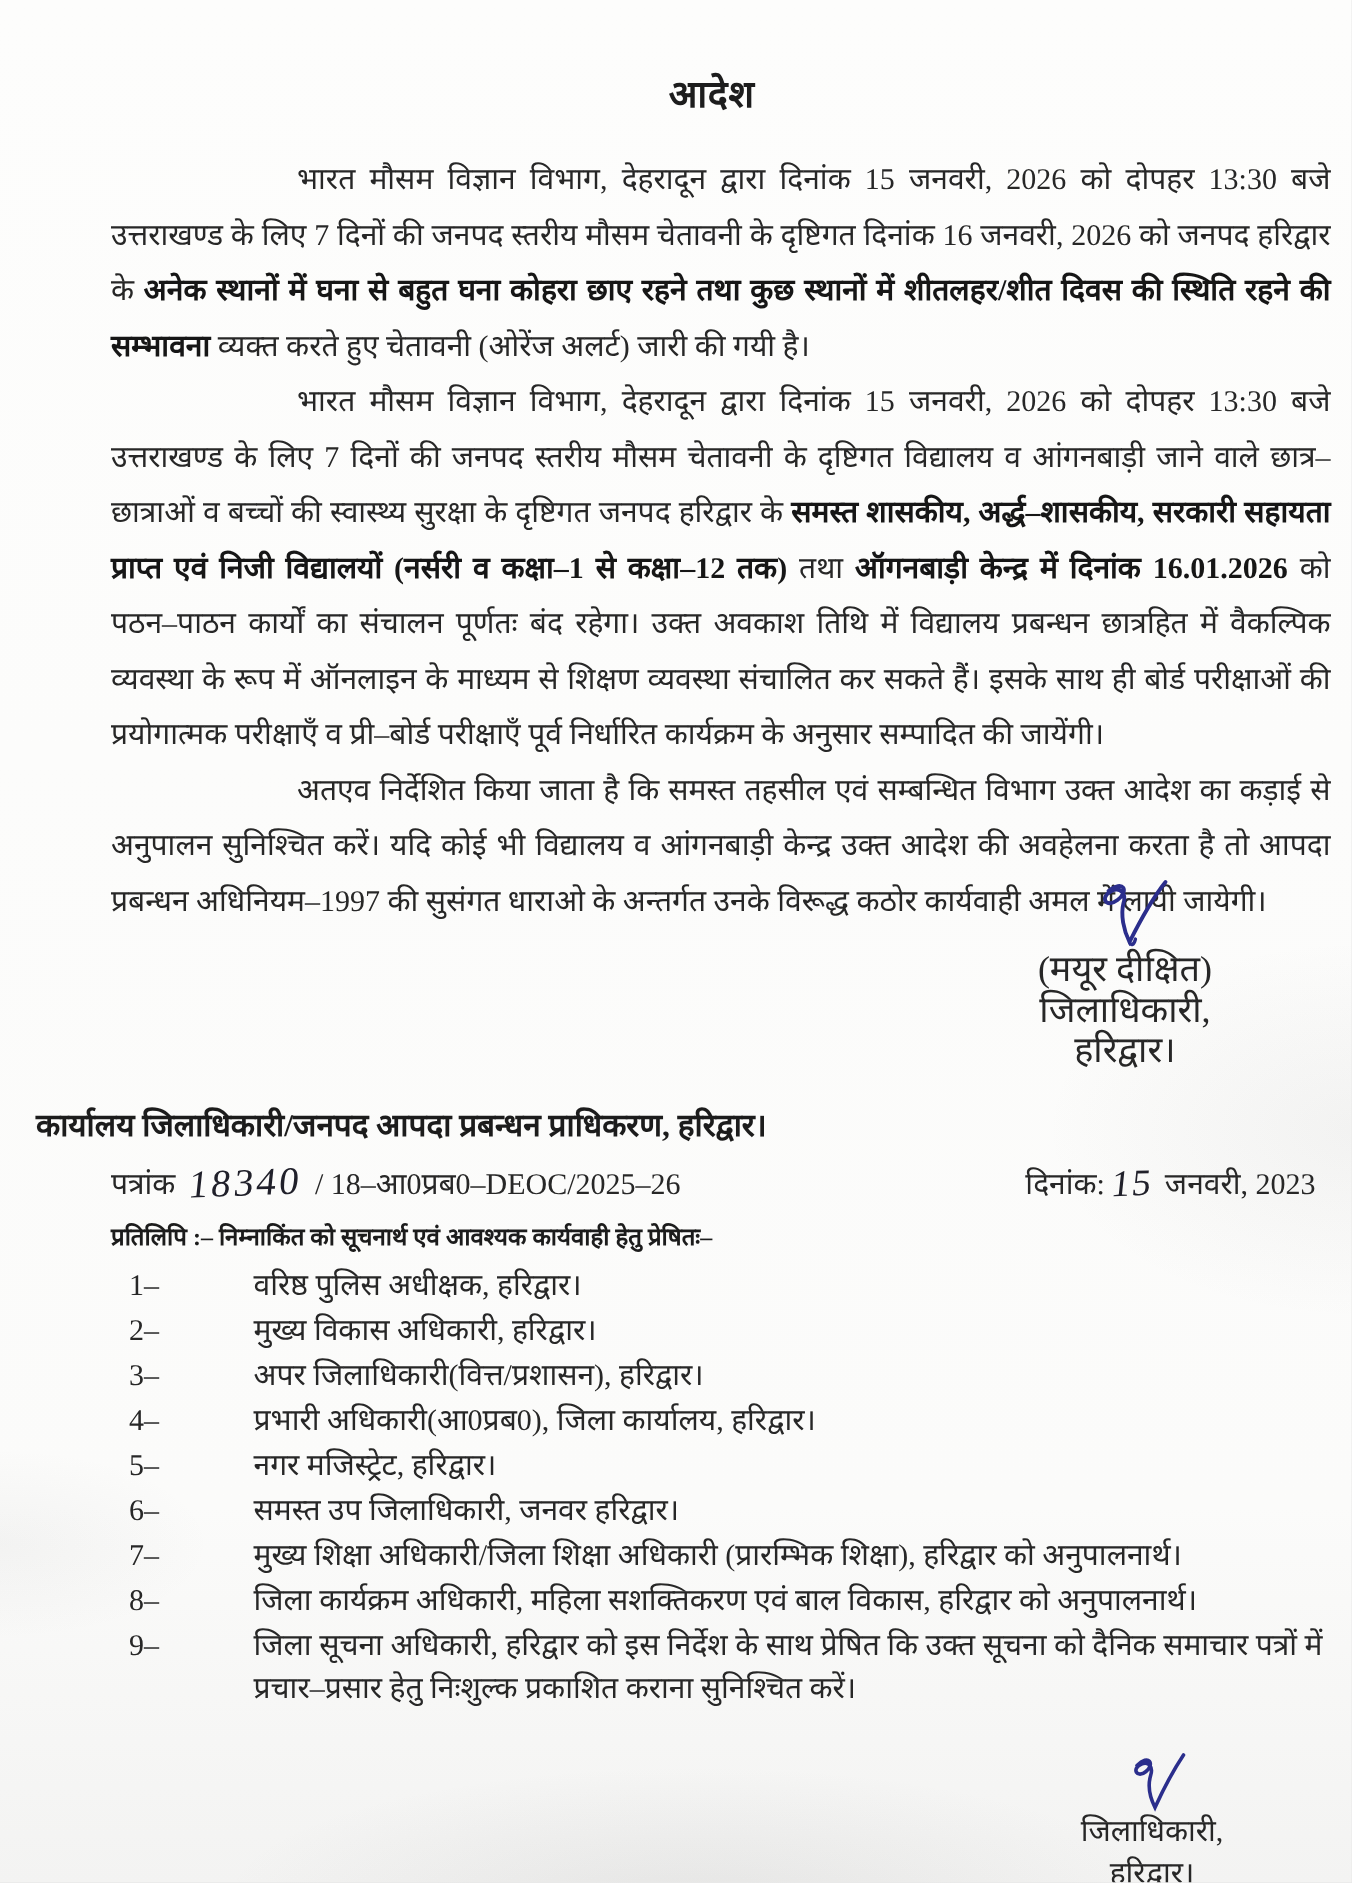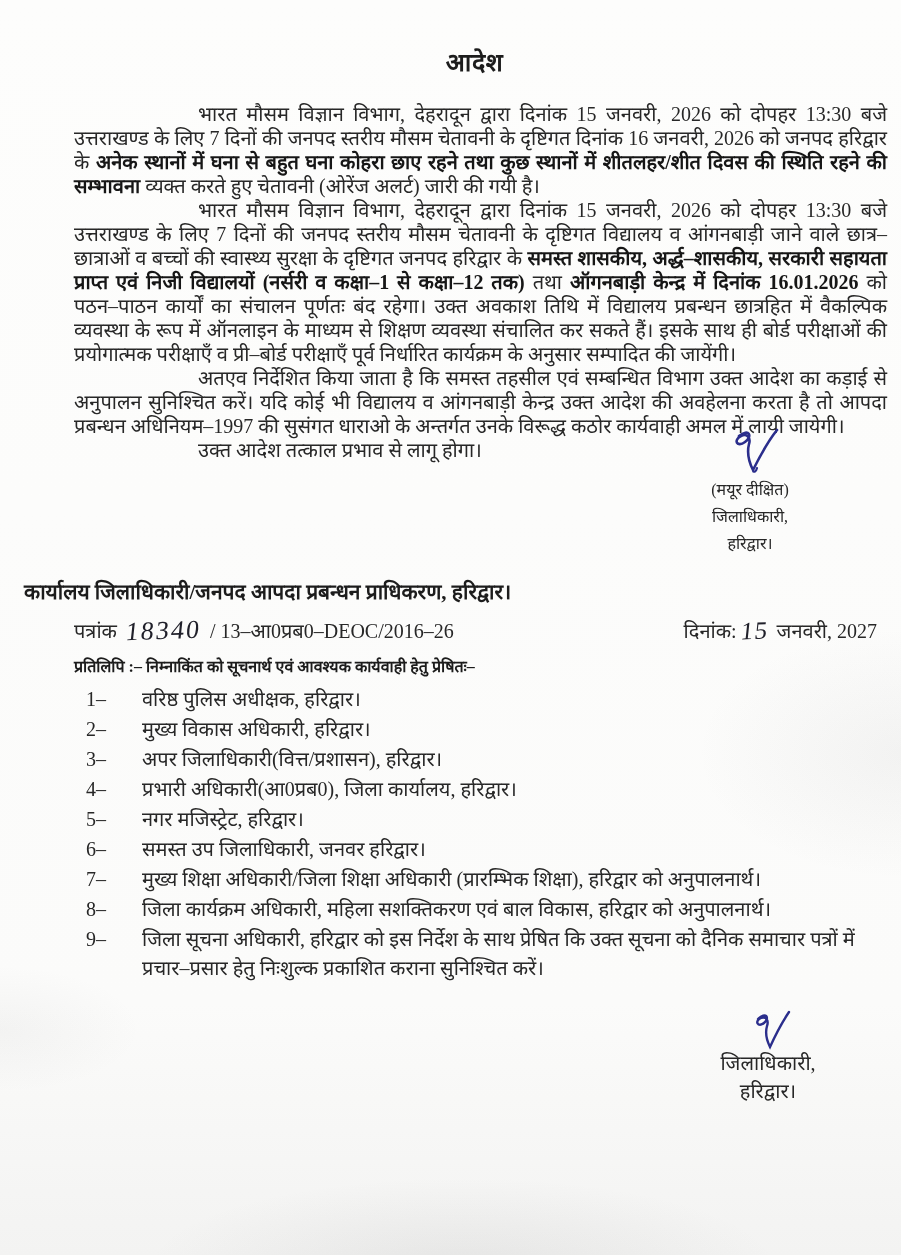--- a/index.html
+++ b/index.html
@@ -21,31 +21,31 @@
     padding-top:44px;
     text-align:center;
     font-size:25px;
     font-weight:700;
     color:#1d1d1d;
     letter-spacing:0.5px;
   }
   .body-text{
     margin:24px 38px 0 50px;
     font-size:20px;
-    line-height:24px;
+    line-height:37px;
     text-align:justify;
   }
   .para{ text-indent:124px; margin:0; }
   .para .b{ font-weight:700; color:#161616; }
   .para-short{ text-indent:124px; margin:0; }
   .sig-block{
     width:210px;
     margin:-36px 70px 0 auto;
     text-align:center;
-    font-size:16px;
+    font-size:24px;
     line-height:27px;
     position:relative;
   }
   .sig-block .scribble{ display:block; margin:0 auto -4px auto; }
   .office-line{
     margin-top:20px;
     text-align:left;
     font-weight:700;
     font-size:21px;
     color:#1c1c1c;
@@ -75,21 +75,21 @@
     color:#1c1c1c;
   }
   .recipients{ margin:8px 40px 0 62px; }
   .recipient-row{
     display:flex;
     font-size:20px;
     line-height:29px;
     margin-top:1px;
   }
   .recipient-row .no{ flex:none; width:56px; }
-  .recipient-row .txt{ flex:1; text-align:left; }
+  .recipient-row .txt{ flex:1; text-align:left;margin-left:27px; }
   .sig-block2{
     width:190px;
     margin:26px 62px 0 auto;
     text-align:center;
     font-size:20px;
     line-height:28px;
   }
   .sig-block2 .scribble{ display:block; margin:0 auto -6px auto; }
   .sig-name{ white-space:nowrap; }
 </style>
@@ -100,44 +100,43 @@
 
   <div class="title">आदेश</div>
 
   <div class="body-text">
     <p class="para"><span>भारत मौसम विज्ञान विभाग, देहरादून द्वारा दिनांक 15 जनवरी, 2026 को दोपहर 13:30 बजे उत्तराखण्ड के लिए 7 दिनों की जनपद स्तरीय मौसम चेतावनी के दृष्टिगत दिनांक 16 जनवरी, 2026 को जनपद हरिद्वार के </span><span class="b">अनेक स्थानों में घना से बहुत घना कोहरा छाए रहने तथा कुछ स्थानों में शीतलहर/शीत दिवस की स्थिति रहने की सम्भावना </span><span>व्यक्त करते हुए चेतावनी (ओरेंज अलर्ट) जारी की गयी है।</span></p>
 
     <p class="para"><span>भारत मौसम विज्ञान विभाग, देहरादून द्वारा दिनांक 15 जनवरी, 2026 को दोपहर 13:30 बजे उत्तराखण्ड के लिए 7 दिनों की जनपद स्तरीय मौसम चेतावनी के दृष्टिगत विद्यालय व आंगनबाड़ी जाने वाले छात्र–छात्राओं व बच्चों की स्वास्थ्य सुरक्षा के दृष्टिगत जनपद हरिद्वार के </span><span class="b">समस्त शासकीय, अर्द्ध–शासकीय, सरकारी सहायता प्राप्त एवं निजी विद्यालयों (नर्सरी व कक्षा–1 से कक्षा–12 तक) </span><span>तथा </span><span class="b">ऑगनबाड़ी केन्द्र में दिनांक 16.01.2026 </span><span>को पठन–पाठन कार्यों का संचालन पूर्णतः बंद रहेगा। उक्त अवकाश तिथि में विद्यालय प्रबन्धन छात्रहित में वैकल्पिक व्यवस्था के रूप में ऑनलाइन के माध्यम से शिक्षण व्यवस्था संचालित कर सकते हैं। इसके साथ ही बोर्ड परीक्षाओं की प्रयोगात्मक परीक्षाएँ व प्री–बोर्ड परीक्षाएँ पूर्व निर्धारित कार्यक्रम के अनुसार सम्पादित की जायेंगी।</span></p>
 
     <p class="para">अतएव निर्देशित किया जाता है कि समस्त तहसील एवं सम्बन्धित विभाग उक्त आदेश का कड़ाई से अनुपालन सुनिश्चित करें। यदि कोई भी विद्यालय व आंगनबाड़ी केन्द्र उक्त आदेश की अवहेलना करता है तो आपदा प्रबन्धन अधिनियम–1997 की सुसंगत धाराओ के अन्तर्गत उनके विरूद्ध कठोर कार्यवाही अमल में लायी जायेगी।</p>
 
-    <p class="para-short">उक्त आदेश तत्काल प्रभाव से लागू होगा।</p>
   </div>
 
   <div class="sig-block">
     <svg class="scribble" width="78" height="54" viewBox="0 0 78 54">
       <path d="M28 10 C38 2 42 10 34 16 C26 22 22 14 30 10 C36 7 40 12 38 18 C36 26 38 36 42 44 C48 32 58 14 66 4" fill="none" stroke="#2b2e8c" stroke-width="2.6" stroke-linecap="round"></path>
       <path d="M42 44 C43 47 45 46 46 42" fill="none" stroke="#2b2e8c" stroke-width="2.2" stroke-linecap="round"></path>
     </svg>
     <div class="sig-name">(मयूर दीक्षित)</div>
     <div>जिलाधिकारी,</div>
     <div>हरिद्वार।</div>
   </div>
 
   <div class="office-line">कार्यालय जिलाधिकारी/जनपद आपदा प्रबन्धन प्राधिकरण, हरिद्वार।</div>
 
   <div class="letter-row">
     <div>
       <span>पत्रांक</span>
       <span class="handwrit">18340</span>
-      <span>/ 13–आ0प्रब0–DEOC/2016–26</span>
+      <span>/ 18–आ0प्रब0–DEOC/2025–26</span>
     </div>
     <div>
       <span>दिनांक:</span><span class="handwrit small">15</span>
-      <span>जनवरी, 2027</span>
+      <span>जनवरी, 2023</span>
     </div>
   </div>
 
   <div class="copy-line">प्रतिलिपि :– निम्नाकिंत को सूचनार्थ एवं आवश्यक कार्यवाही हेतु प्रेषितः–</div>
 
   <div class="recipients">
     <div class="recipient-row">
         <span class="no">1–</span>
         <span class="txt">वरिष्ठ पुलिस अधीक्षक, हरिद्वार।</span>
       </div>

